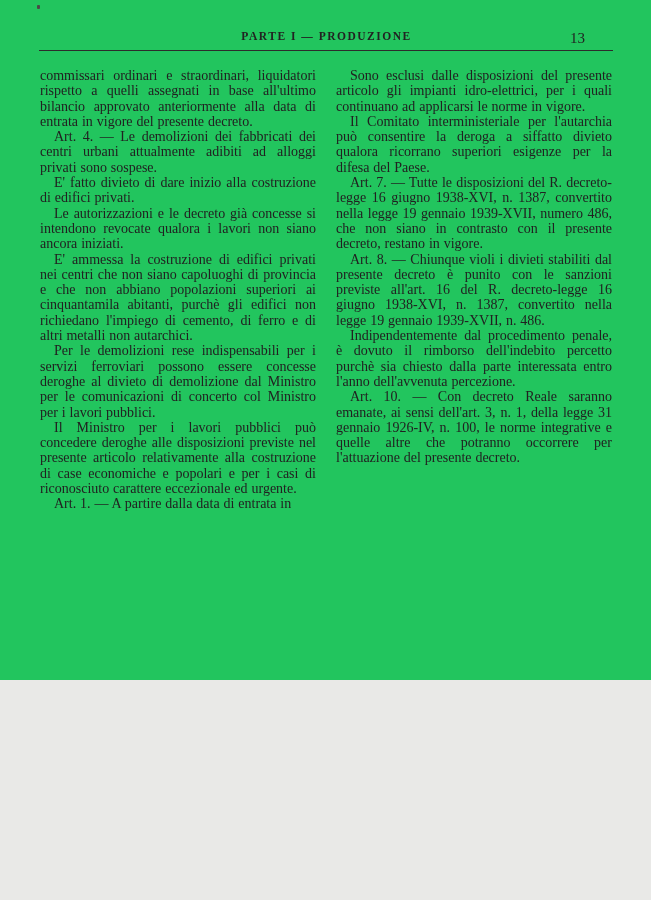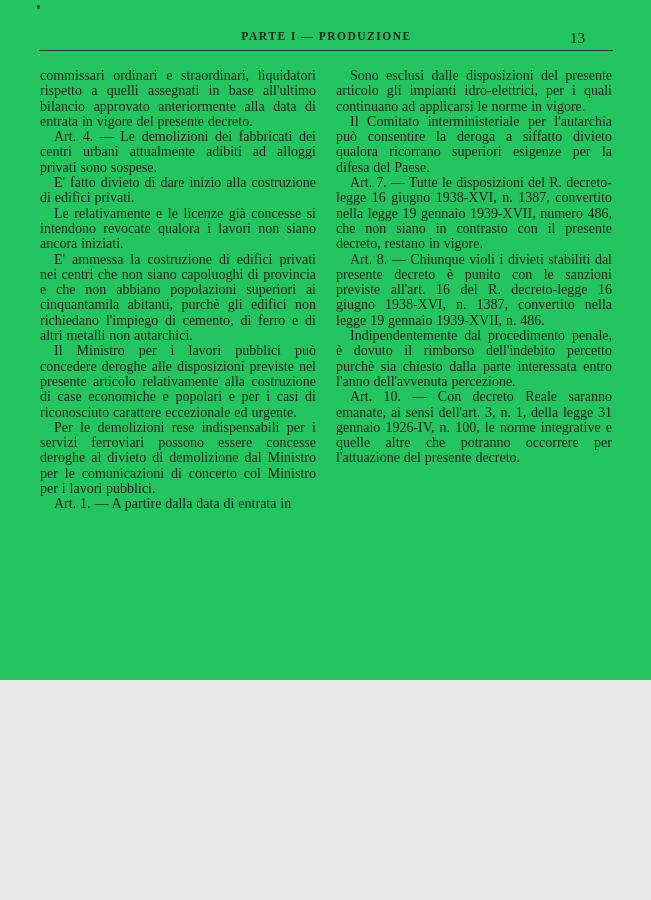--- a/index.html
+++ b/index.html
@@ -98,24 +98,24 @@
   </div>
 
   <div class="rule"></div>
 
   <div class="columns">
 
     <div class="col">
       <p class="no-indent">commissari ordinari e straordinari, liquidatori rispetto a quelli assegnati in base all'ultimo bilancio approvato anteriormente alla data di entrata in vigore del presente decreto.</p>
       <p>Art. 4. — Le demolizioni dei fabbricati dei centri urbani attualmente adibiti ad alloggi privati sono sospese.</p>
       <p>E' fatto divieto di dare inizio alla costruzione di edifici privati.</p>
-      <p>Le relativamente e le licenze già concesse si intendono revocate qualora i lavori non siano ancora iniziati.</p>
+      <p>Le autorizzazioni e le decreto già concesse si intendono revocate qualora i lavori non siano ancora iniziati.</p>
       <p>E' ammessa la costruzione di edifici privati nei centri che non siano capoluoghi di provincia e che non abbiano popolazioni superiori ai cinquantamila abitanti, purchè gli edifici non richiedano l'impiego di cemento, di ferro e di altri metalli non autarchici.</p>
+      <p>Per le demolizioni rese indispensabili per i servizi ferroviari possono essere concesse deroghe al divieto di demolizione dal Ministro per le comunicazioni di concerto col Ministro per i lavori pubblici.</p>
       <p>Il Ministro per i lavori pubblici può concedere deroghe alle disposizioni previste nel presente articolo relativamente alla costruzione di case economiche e popolari e per i casi di riconosciuto carattere eccezionale ed urgente.</p>
-      <p>Per le demolizioni rese indispensabili per i servizi ferroviari possono essere concesse deroghe al divieto di demolizione dal Ministro per le comunicazioni di concerto col Ministro per i lavori pubblici.</p>
       <p>Art. 1. — A partire dalla data di entrata in</p>
     </div>
 
     <div class="col">
       <p>Sono esclusi dalle disposizioni del presente articolo gli impianti idro-elettrici, per i quali continuano ad applicarsi le norme in vigore.</p>
       <p>Il Comitato interministeriale per l'autarchia può consentire la deroga a siffatto divieto qualora ricorrano superiori esigenze per la difesa del Paese.</p>
       <p>Art. 7. — Tutte le disposizioni del R. decreto-legge 16 giugno 1938-XVI, n. 1387, convertito nella legge 19 gennaio 1939-XVII, numero 486, che non siano in contrasto con il presente decreto, restano in vigore.</p>
       <p>Art. 8. — Chiunque violi i divieti stabiliti dal presente decreto è punito con le sanzioni previste all'art. 16 del R. decreto-legge 16 giugno 1938-XVI, n. 1387, convertito nella legge 19 gennaio 1939-XVII, n. 486.</p>
       <p>Indipendentemente dal procedimento penale, è dovuto il rimborso dell'indebito percetto purchè sia chiesto dalla parte interessata entro l'anno dell'avvenuta percezione.</p>
       <p>Art. 10. — Con decreto Reale saranno emanate, ai sensi dell'art. 3, n. 1, della legge 31 gennaio 1926-IV, n. 100, le norme integrative e quelle altre che potranno occorrere per l'attuazione del presente decreto.</p>

